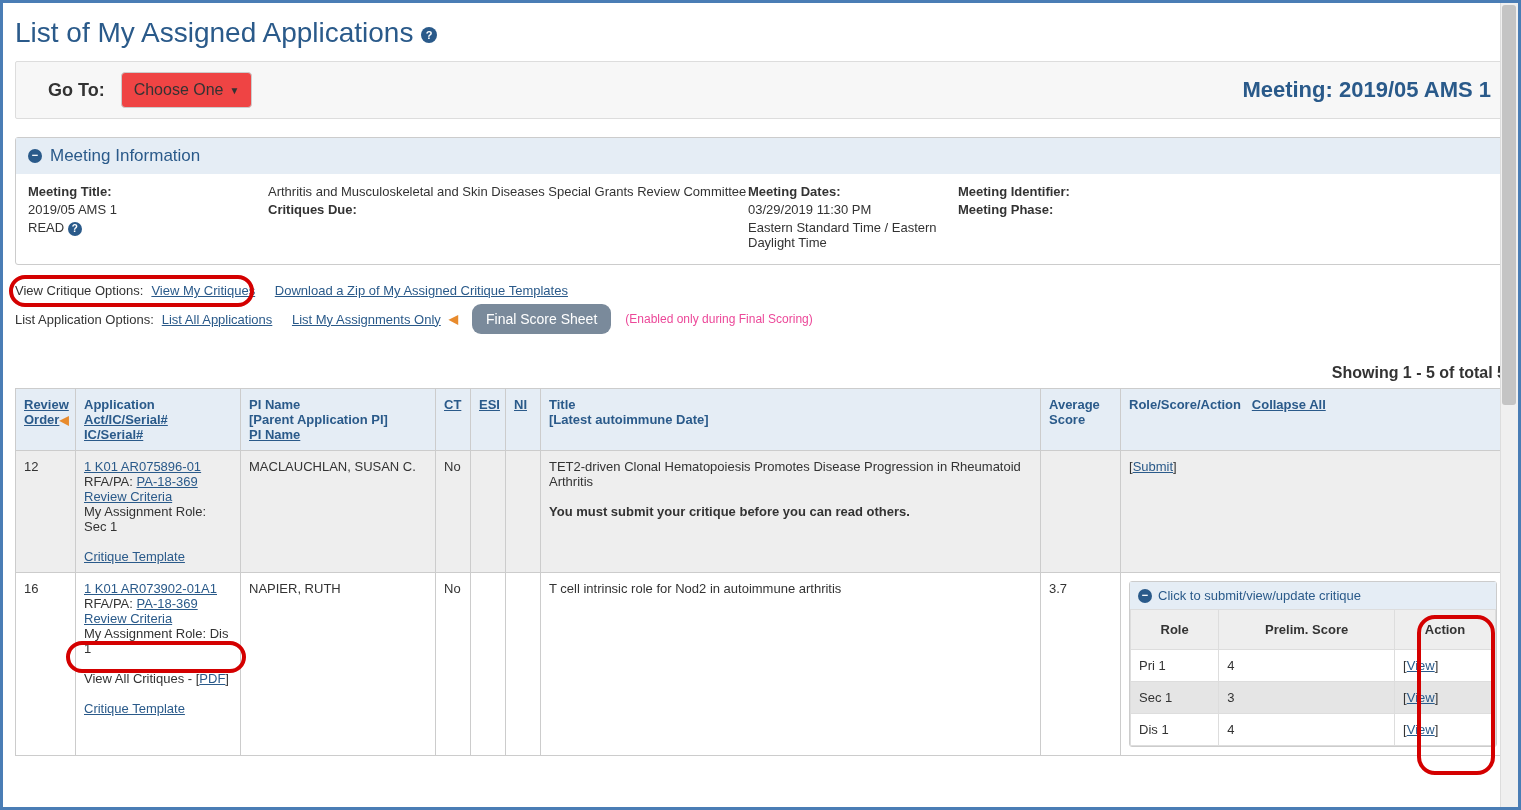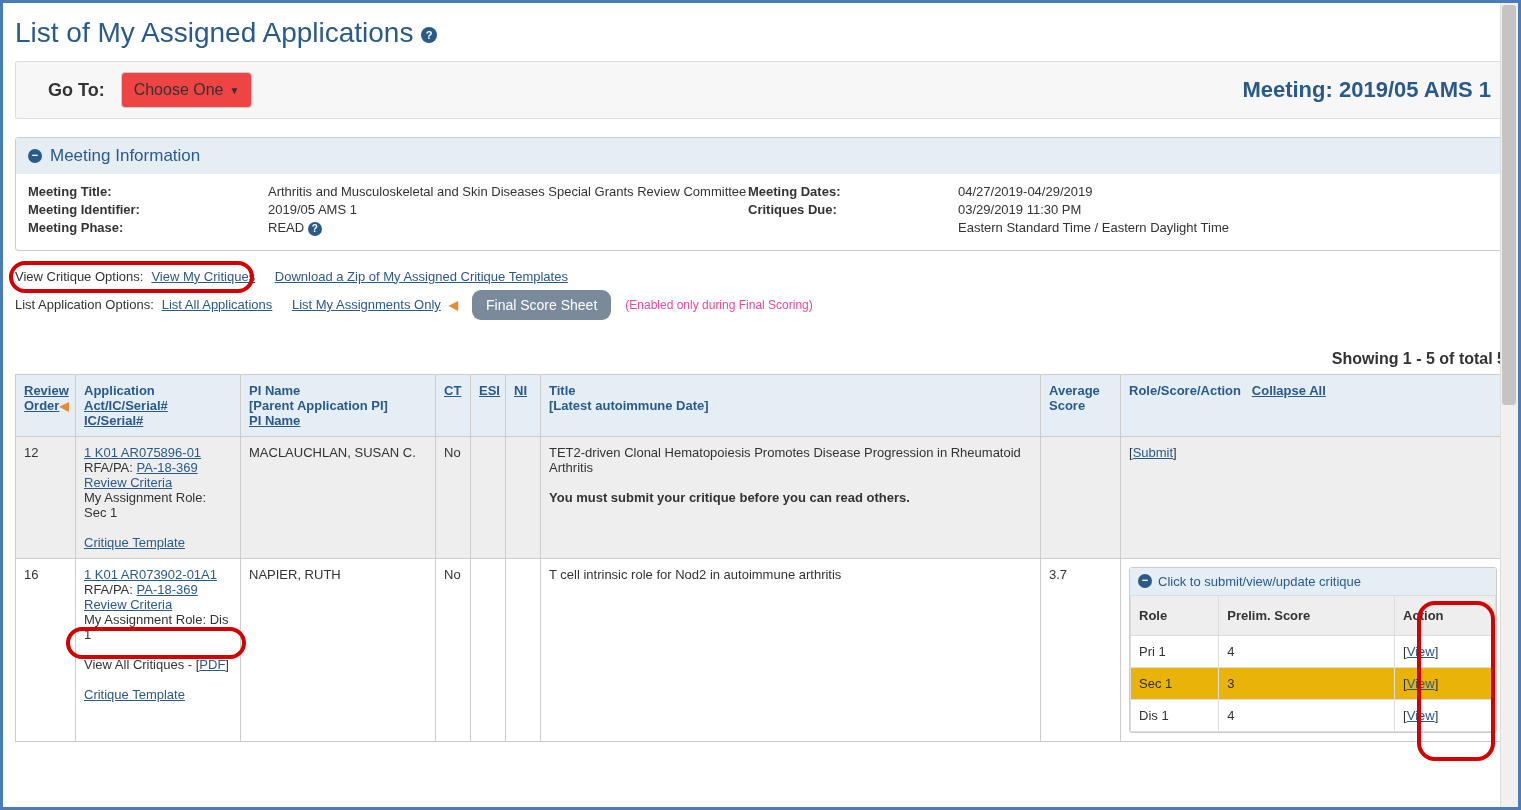--- a/index.html
+++ b/index.html
@@ -167,31 +167,31 @@
     gap:6px;
     font-size:13px;
   }
   table.inner {
     width:100%;
     border-collapse:collapse;
     font-size:13px;
   }
   table.inner th {
     background:#eeeeee;
-    text-align:left;
+    text-align:center;
     padding:12px 8px;
     font-weight:bold;
     border:1px solid #ddd;
     color:#333;
   }
   table.inner td {
     padding:8px 8px;
     border:1px solid #ddd;
   }
-  table.inner tr.alt td { background:#eab308; }
+  table.inner tr.alt td { background:#e5e5e5; }
   .scrollbar-vert {
     position:absolute;
     right:0; top:0;
     width:18px;
     height:810px;
     background:#f0f0f0;
     border-left:1px solid #ddd;
   }
   .scrollbar-thumb {
     position:absolute;
@@ -225,21 +225,20 @@
 <div class="panel">
   <div class="panel-header">
     <span class="circle-minus">−</span>
     <span>Meeting Information</span>
   </div>
   <div class="panel-body">
     <div class="info-grid">
       <div class="info-label">Meeting Title:</div>
       <div>Arthritis and Musculoskeletal and Skin Diseases Special Grants Review Committee</div>
       <div class="info-label">Meeting Dates:</div>
-      <div>04/27/2019-04/29/2019</div>
 
       <div class="info-label">Meeting Identifier:</div>
       <div>2019/05 AMS 1</div>
       <div class="info-label">Critiques Due:</div>
       <div>03/29/2019 11:30 PM</div>
 
       <div class="info-label">Meeting Phase:</div>
       <div>
         <span>READ</span>
         <span class="help-circle small">?</span>

